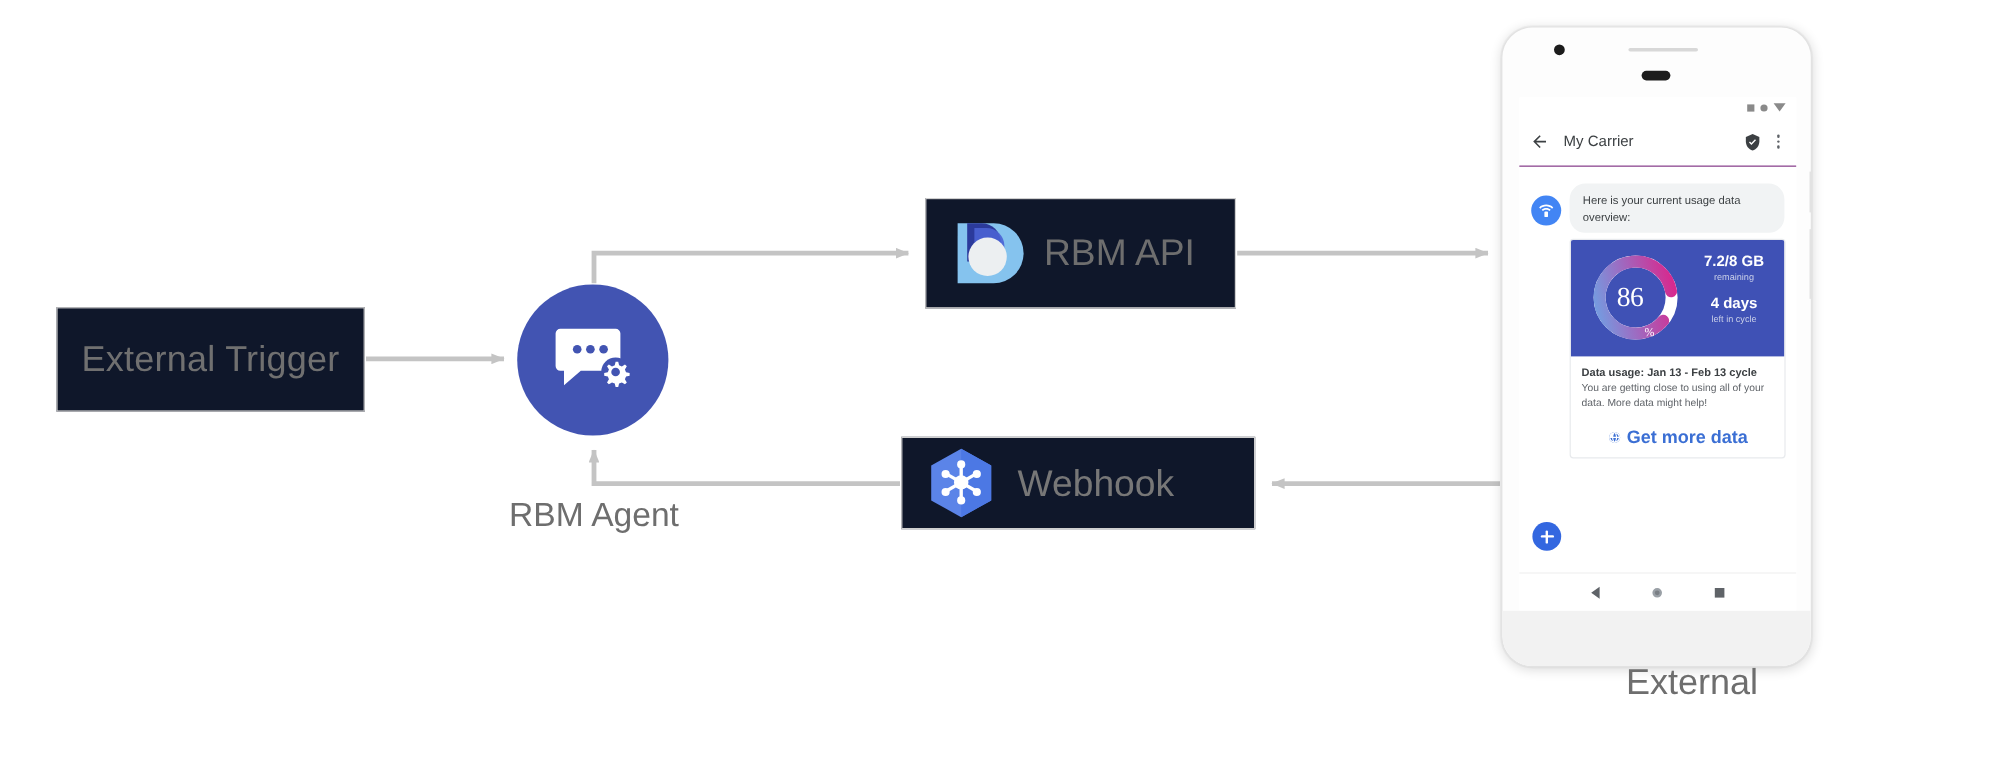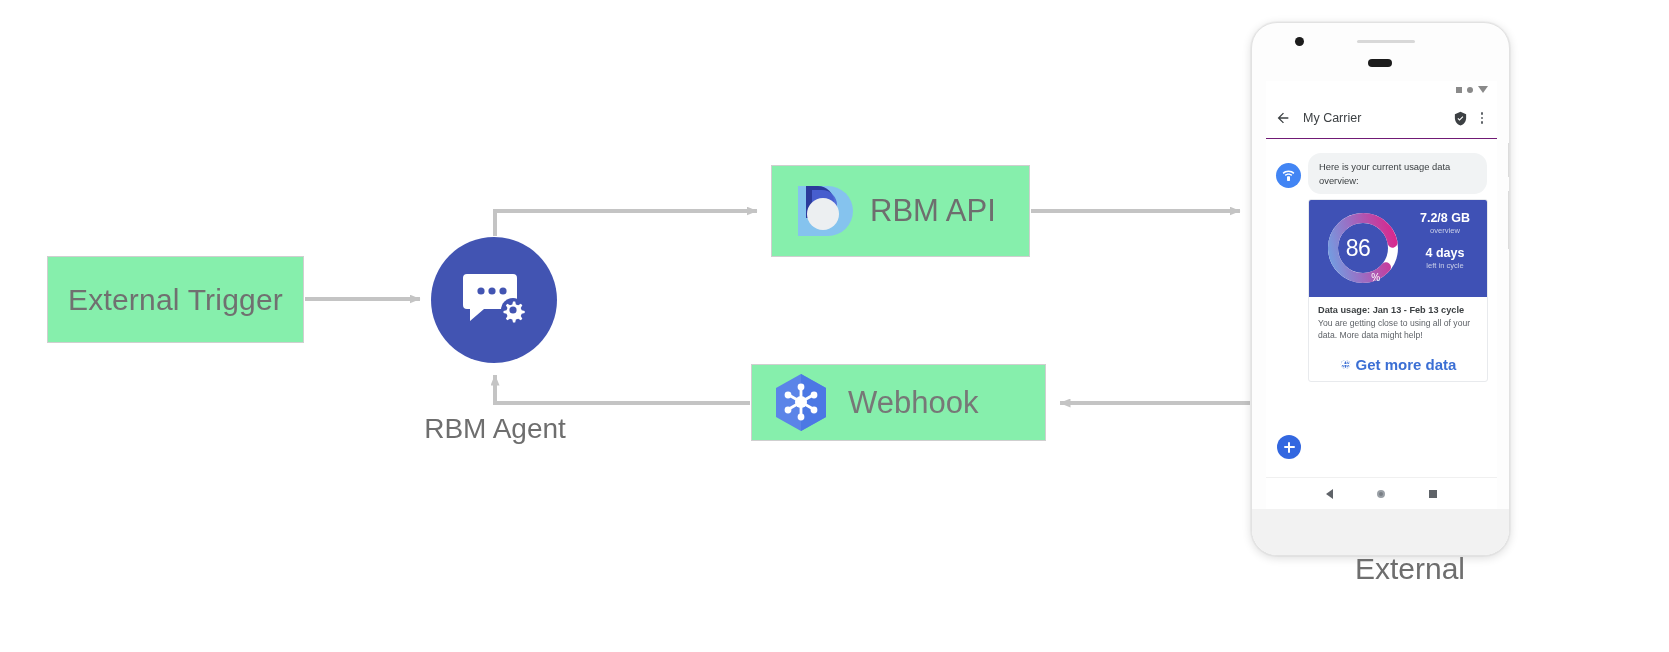--- a/index.html
+++ b/index.html
@@ -17,21 +17,21 @@
     height: 652px;
     background: #ffffff;
     overflow: hidden;
   }
 
   
   .node-box {
     position: absolute;
     box-sizing: border-box;
     border: 1px solid #cfcfcf;
-    background: #86efac;
+    background: #0f172a;
     display: flex;
     align-items: center;
     text-align: right;
   }
   .node-label {
     font-family: "Liberation Sans", sans-serif;
     font-weight: 300;
     color: #6b6b6b;
     white-space: nowrap;
   }
@@ -286,20 +286,21 @@
     background: #3f51b5;
     display: flex;
     align-items: center;
   }
   #gauge-wrap {
     position: absolute;
     left: 14px;
     top: 8px;
     width: 80px;
     height: 80px;
+    font-family: Liberation Serif, serif;
   }
   #gauge-center {
     position: absolute;
     left: 0; top: 0;
     width: 80px; height: 80px;
     display: flex;
     align-items: center;
     justify-content: center;
   }
   #gauge-value {
@@ -571,21 +572,21 @@
                 <circle cx="40" cy="40" r="30" fill="none" stroke="#ffffff" stroke-width="10" stroke-linecap="round" stroke-dasharray="188.5" stroke-dashoffset="0" transform="rotate(-90 40 40)"></circle>
                 <circle cx="40" cy="40" r="30" fill="none" stroke="url(#gaugeGrad)" stroke-width="10" stroke-linecap="round" stroke-dasharray="162 188.5" stroke-dashoffset="0" transform="rotate(40 40 40)"></circle>
               </svg>
               <div id="gauge-center">
                 <span id="gauge-value">86</span>
                 <span id="gauge-unit">%</span>
               </div>
             </div>
             <div id="card-stats">
               <div class="stat-big">7.2/8 GB</div>
-              <div class="stat-sub">overview</div>
+              <div class="stat-sub">remaining</div>
               <div class="stat-big">4 days</div>
               <div class="stat-sub">left in cycle</div>
             </div>
           </div>
           <div id="card-body">
             <div id="card-title">Data usage: Jan 13 - Feb 13 cycle</div>
             <div id="card-desc">You are getting close to using all of your data. More data might help!</div>
           </div>
           <div id="card-action">
             <svg width="11" height="11" viewBox="0 0 24 24">

